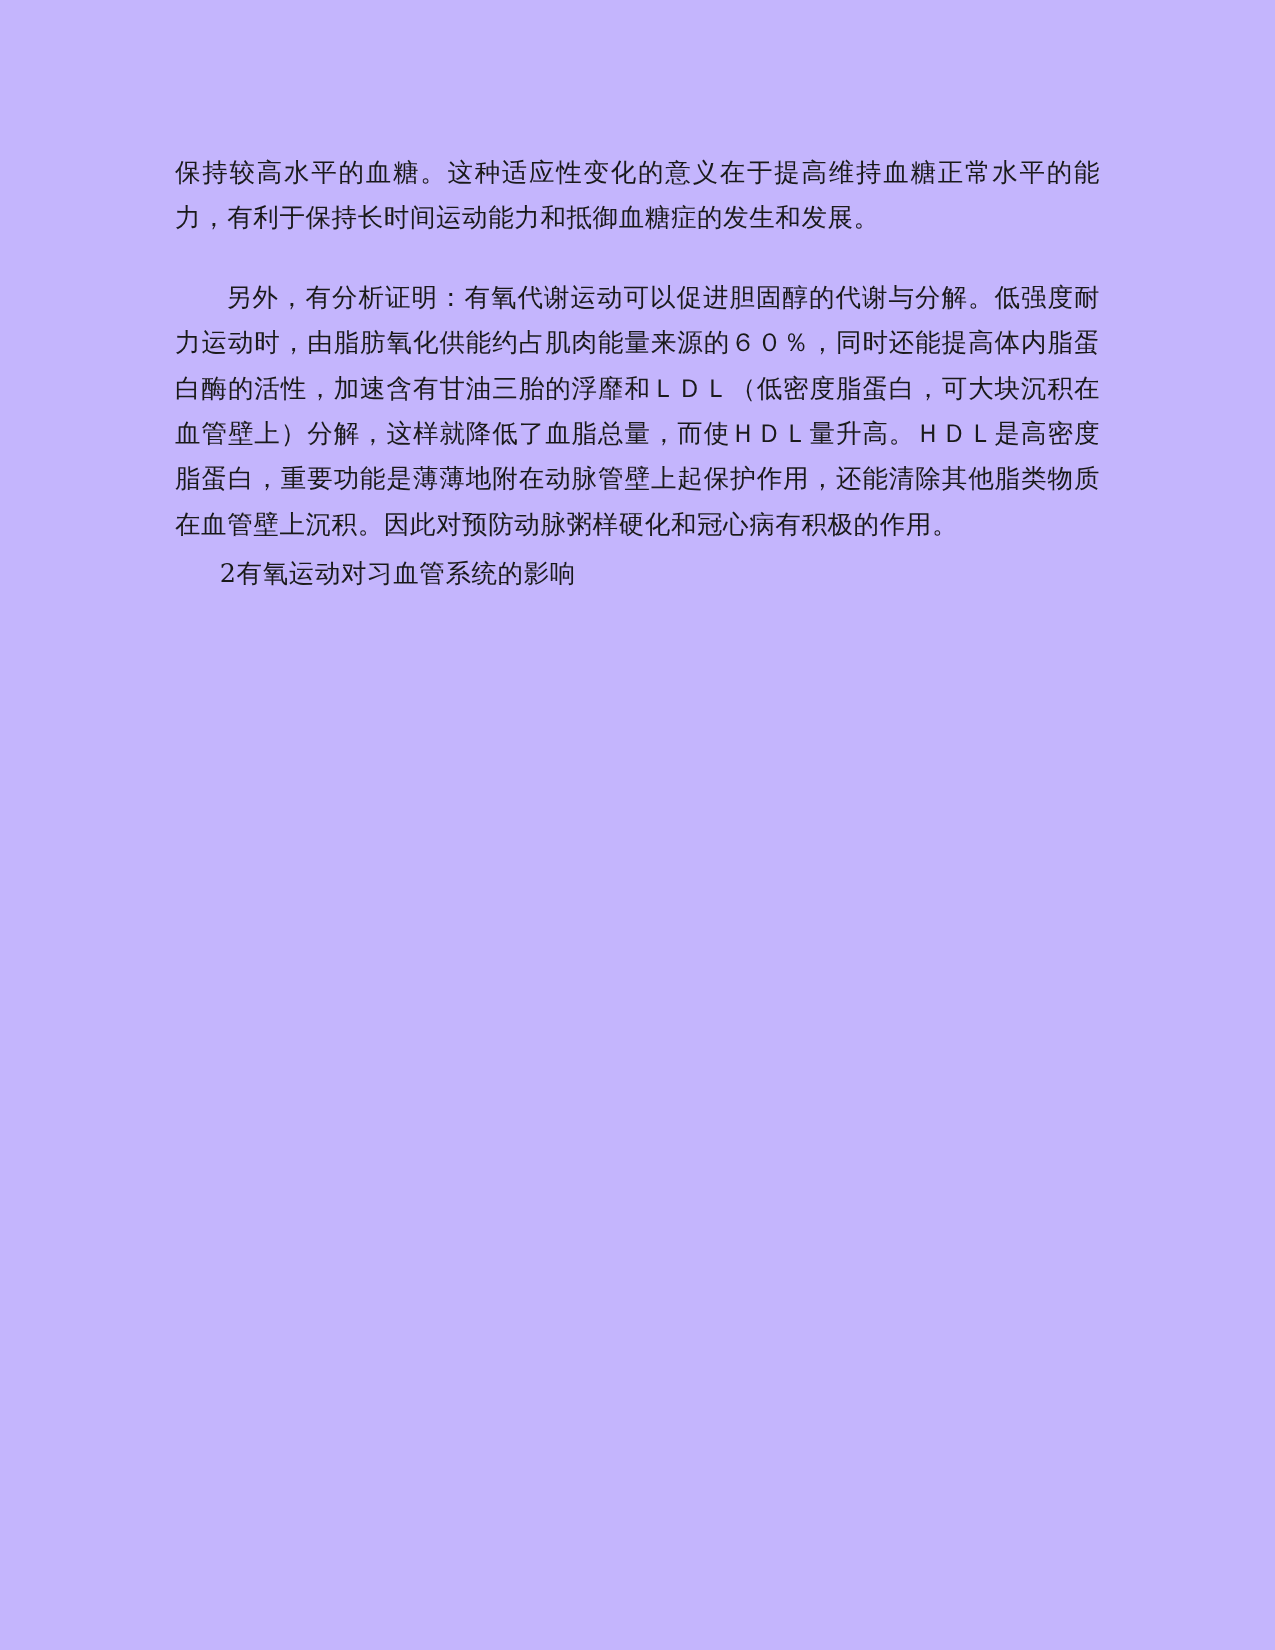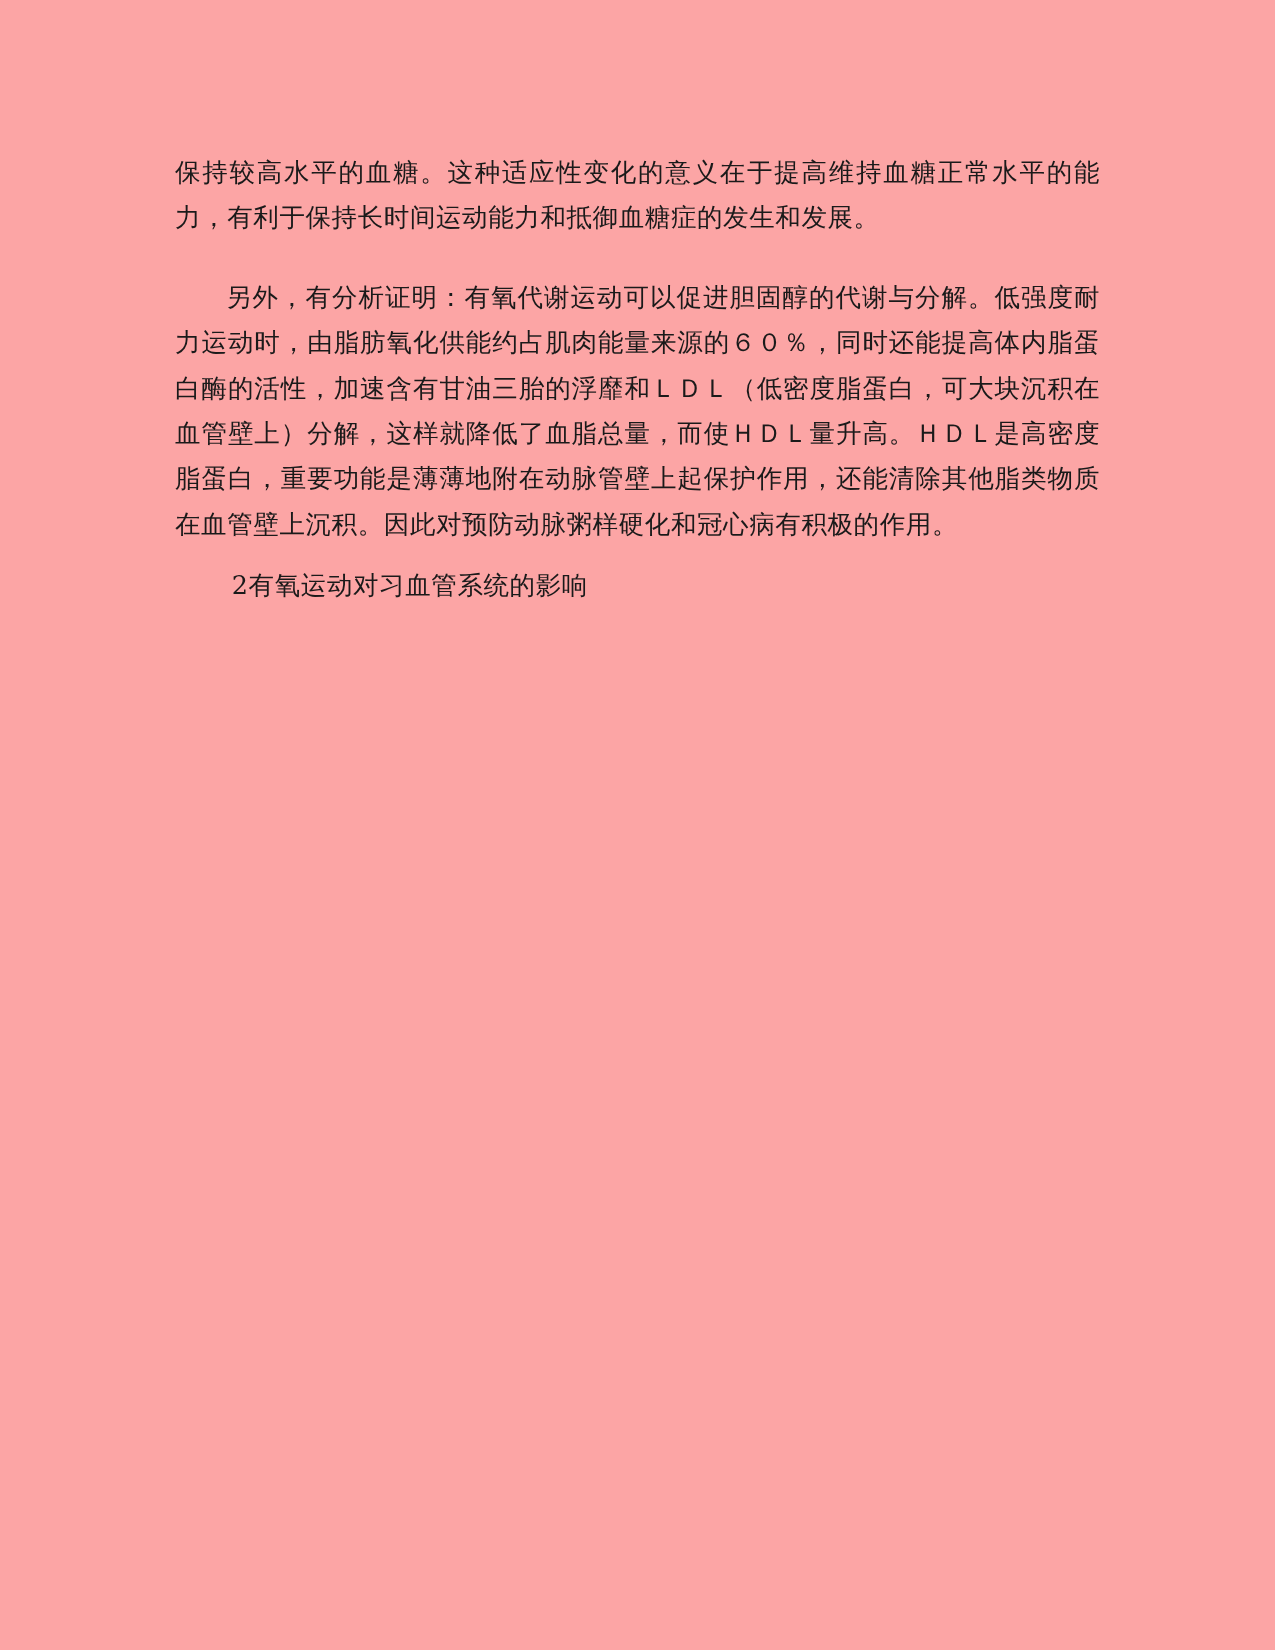--- a/index.html
+++ b/index.html
@@ -3,21 +3,21 @@
 <meta charset="utf-8">
 <style>
   html, body {
     margin: 0;
     padding: 0;
     background: #ffffff;
   }
   .page {
     width: 1275px;
     height: 1650px;
-    background: #fca5a5;
+    background: #c4b5fd;
     position: relative;
     box-sizing: border-box;
     padding: 150px 175px 0 175px;
     font-family: "DejaVu Serif", "Liberation Serif", serif;
     color: #1a1a1a;
   }
   .doc-body {
     font-size: 25.5px;
     line-height: 1.78;
     text-align: justify;
@@ -26,21 +26,21 @@
   }
   .para {
     margin: 0 0 0 0;
     text-indent: 0;
   }
   .para.indent {
     text-indent: 2em;
     margin-top: 34px;
   }
   .heading {
-    margin: 16px;
+    margin: 4px;
     text-indent: 1.6em;
     font-size: 25.5px;
     line-height: 1.78;
   }
   .heading.sub {
     text-indent: 1.4em;
   }
 </style>
 </head>
 <body>

